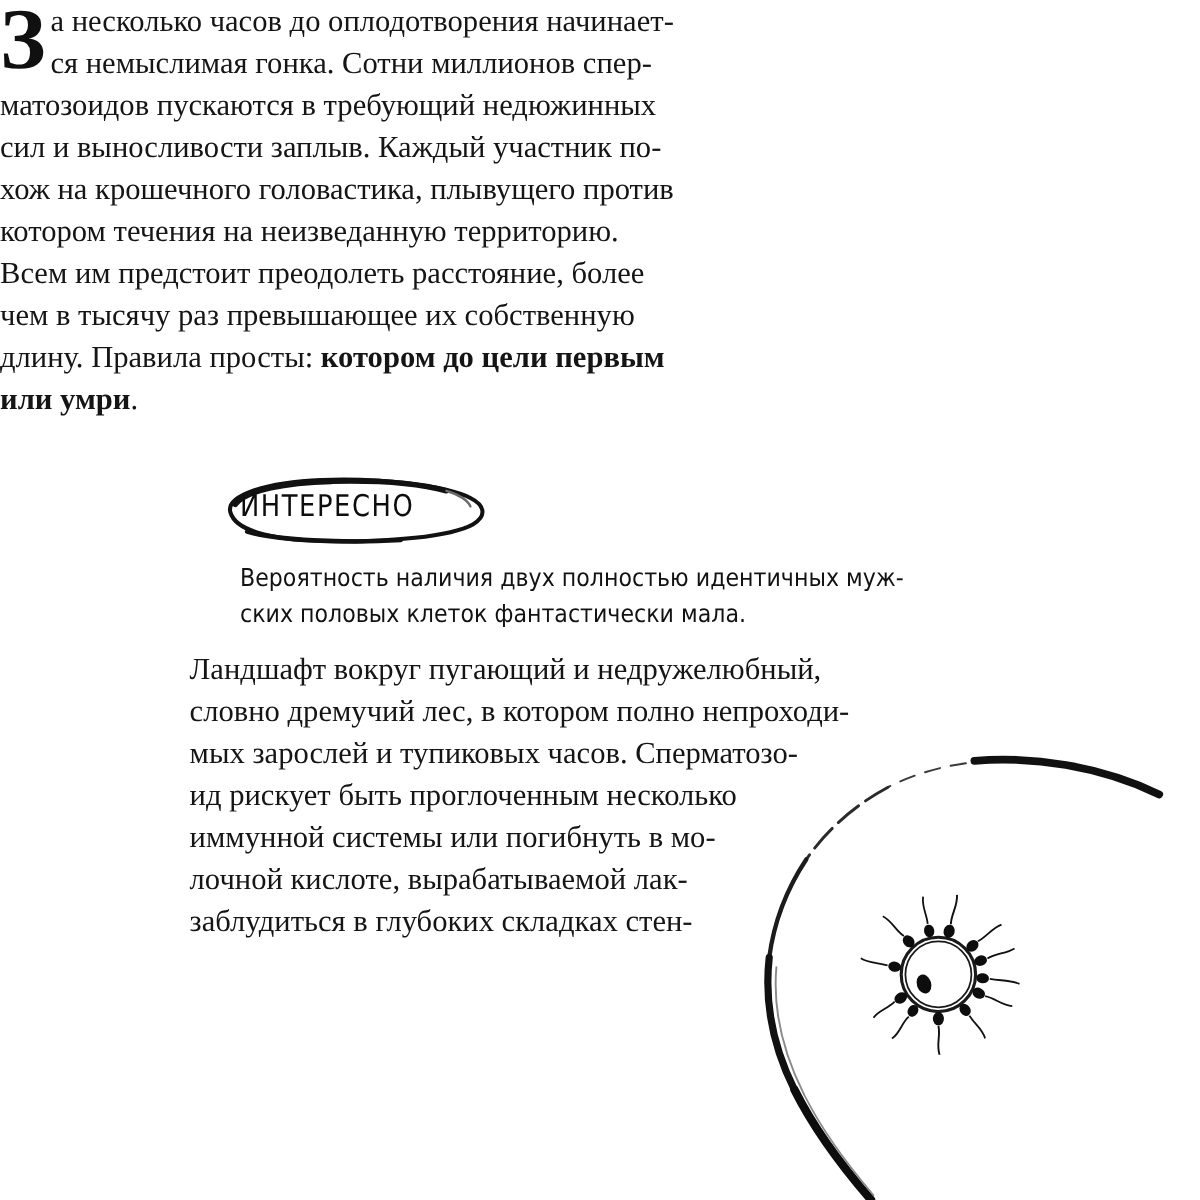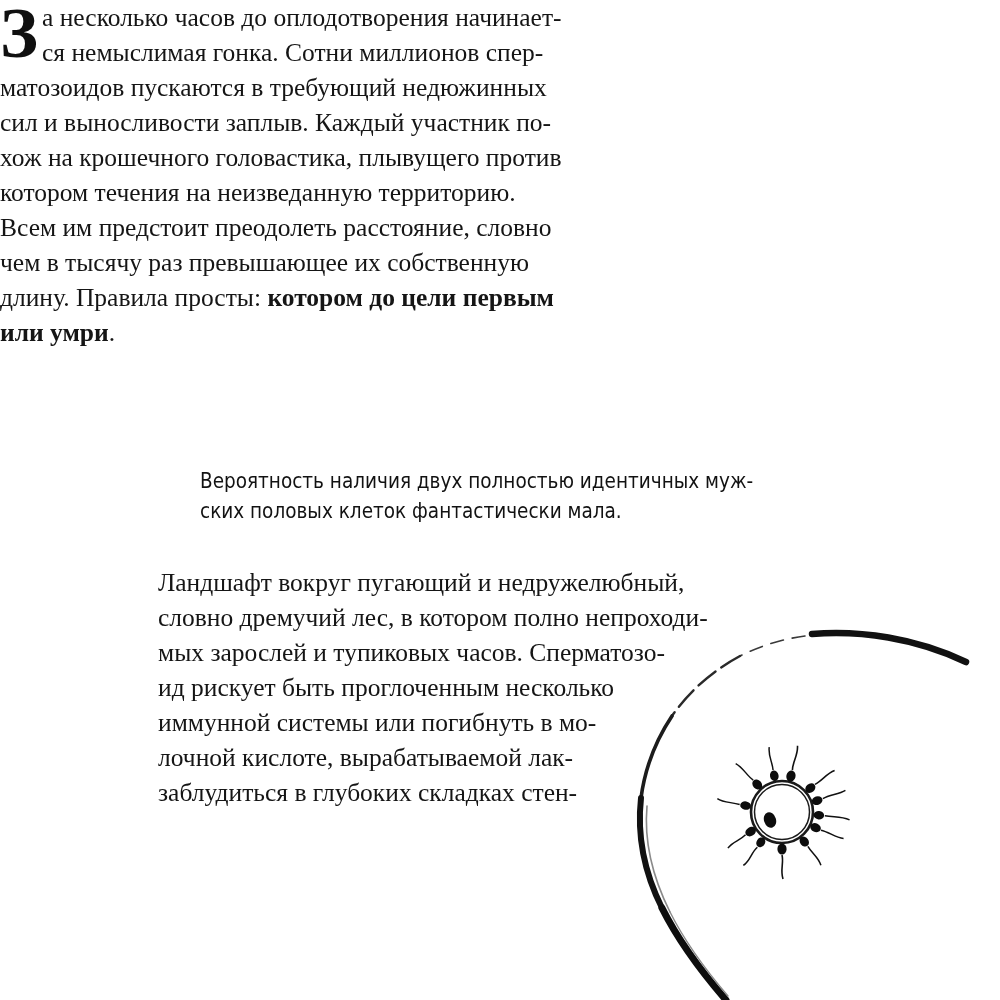--- a/index.html
+++ b/index.html
@@ -112,21 +112,21 @@
     transform-origin: left top;
     color: #121212;
   }
   .callout-body .line { white-space: nowrap; }
   .callout-body .line::after { content: none; }
 
   
   .para-2 {
     position: absolute;
     left: 158px;
-    top: 565px;
+    top: 540px;
     width: 634px;
   }
   .para-2 .line { width: 634px; }
   .para-2 .line.narrow { width: 520px; }
   .para-2 .line.narrow2 { width: 490px; }
 
   
   .illustration {
     position: absolute;
     left: 600px;
@@ -143,28 +143,43 @@
 
   <div class="text-column para para-1">
     <span class="dropcap">З</span>
 
     <span class="line">а несколько часов до оплодотворения начинает-</span>
     <span class="line">ся немыслимая гонка. Сотни миллионов спер-</span>
     <span class="line">матозоидов пускаются в требующий недюжинных</span>
     <span class="line">сил и выносливости заплыв. Каждый участник по-</span>
     <span class="line">хож на крошечного головастика, плывущего против</span>
     <span class="line">котором течения на неизведанную территорию.</span>
-    <span class="line">Всем им предстоит преодолеть расстояние, словно</span>
+    <span class="line">Всем им предстоит преодолеть расстояние, более</span>
     <span class="line">чем в тысячу раз превышающее их собственную</span>
     <span class="line"><span>длину. Правила просты: </span><b class="bold">котором до цели первым</b></span>
     <span class="line last"><b class="bold">или умри</b><span>.</span></span>
   </div>
 
   <div class="callout">
 
+    <div class="callout-badge">
+      <svg width="240" height="58" viewBox="0 0 240 58">
+        <path d="M 16 31
+                 C 12 17, 44 6, 92 4
+                 C 142 2, 196 9, 216 19
+                 C 228 25, 230 34, 218 41
+                 C 200 51, 148 56, 96 55
+                 C 46 54, 20 45, 16 31 Z" fill="none" stroke="#111111" stroke-width="3.4" stroke-linecap="round"></path>
+        <path d="M 20 24 C 30 12, 62 6, 100 5" fill="none" stroke="#111111" stroke-width="5" stroke-linecap="round"></path>
+        <path d="M 100 5 C 140 4, 174 7, 196 13" fill="none" stroke="#111111" stroke-width="4.6" stroke-linecap="round"></path>
+        <path d="M 30 47 C 54 54, 110 57, 158 54" fill="none" stroke="#111111" stroke-width="3.8" stroke-linecap="round"></path>
+        <path d="M 196 13 C 206 16, 214 21, 216 26" fill="none" stroke="#6a6a6a" stroke-width="2" stroke-linecap="round"></path>
+      </svg>
+      <div class="callout-title">ИНТЕРЕСНО</div>
+    </div>
 
     <div class="callout-body">
       <div class="line">Вероятность наличия двух полностью идентичных муж-</div>
       <div class="line">ских половых клеток фантастически мала.</div>
     </div>
   </div>
 
   <div class="para para-2">
     <span class="line">Ландшафт вокруг пугающий и недружелюбный,</span>
     <span class="line">словно дремучий лес, в котором полно непроходи-</span>

